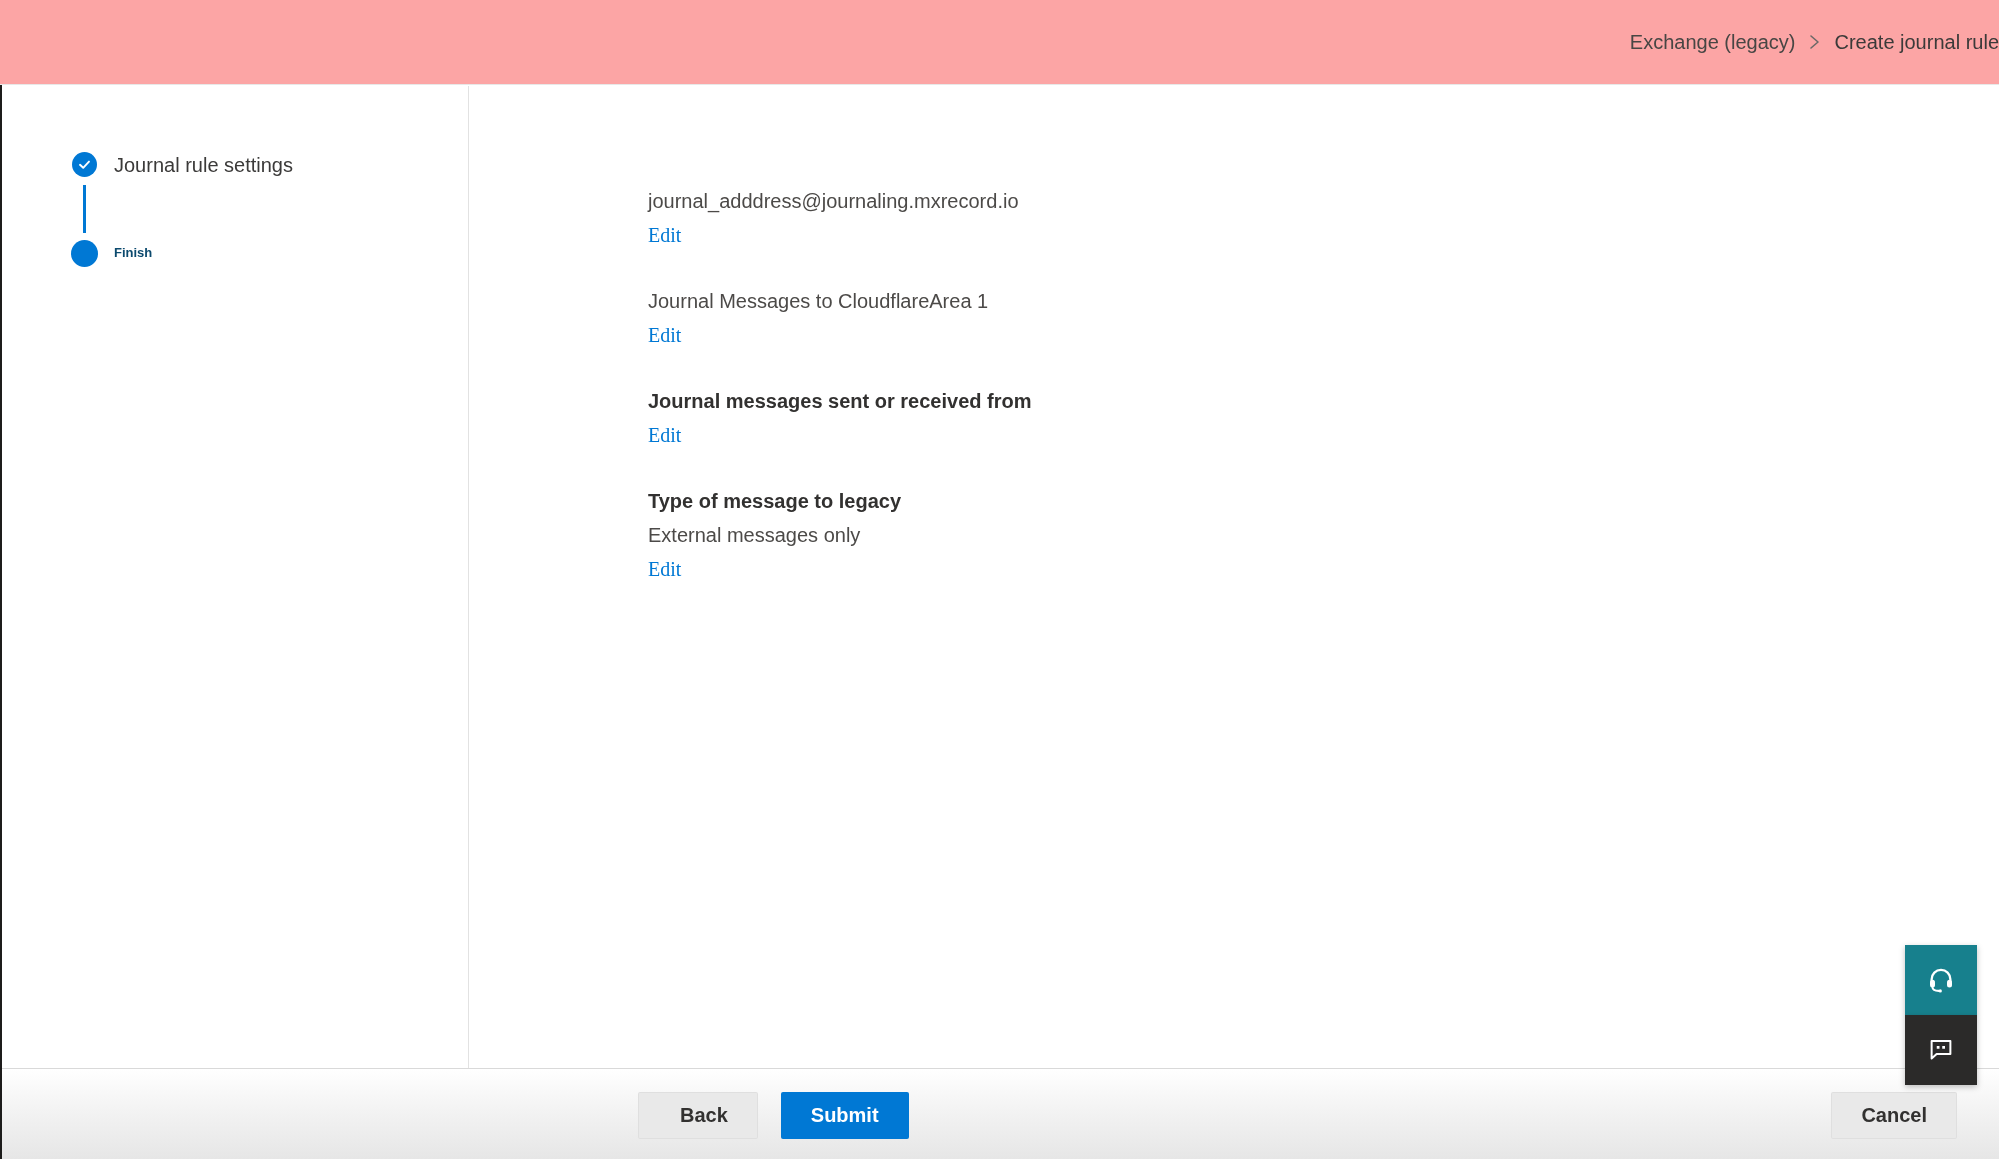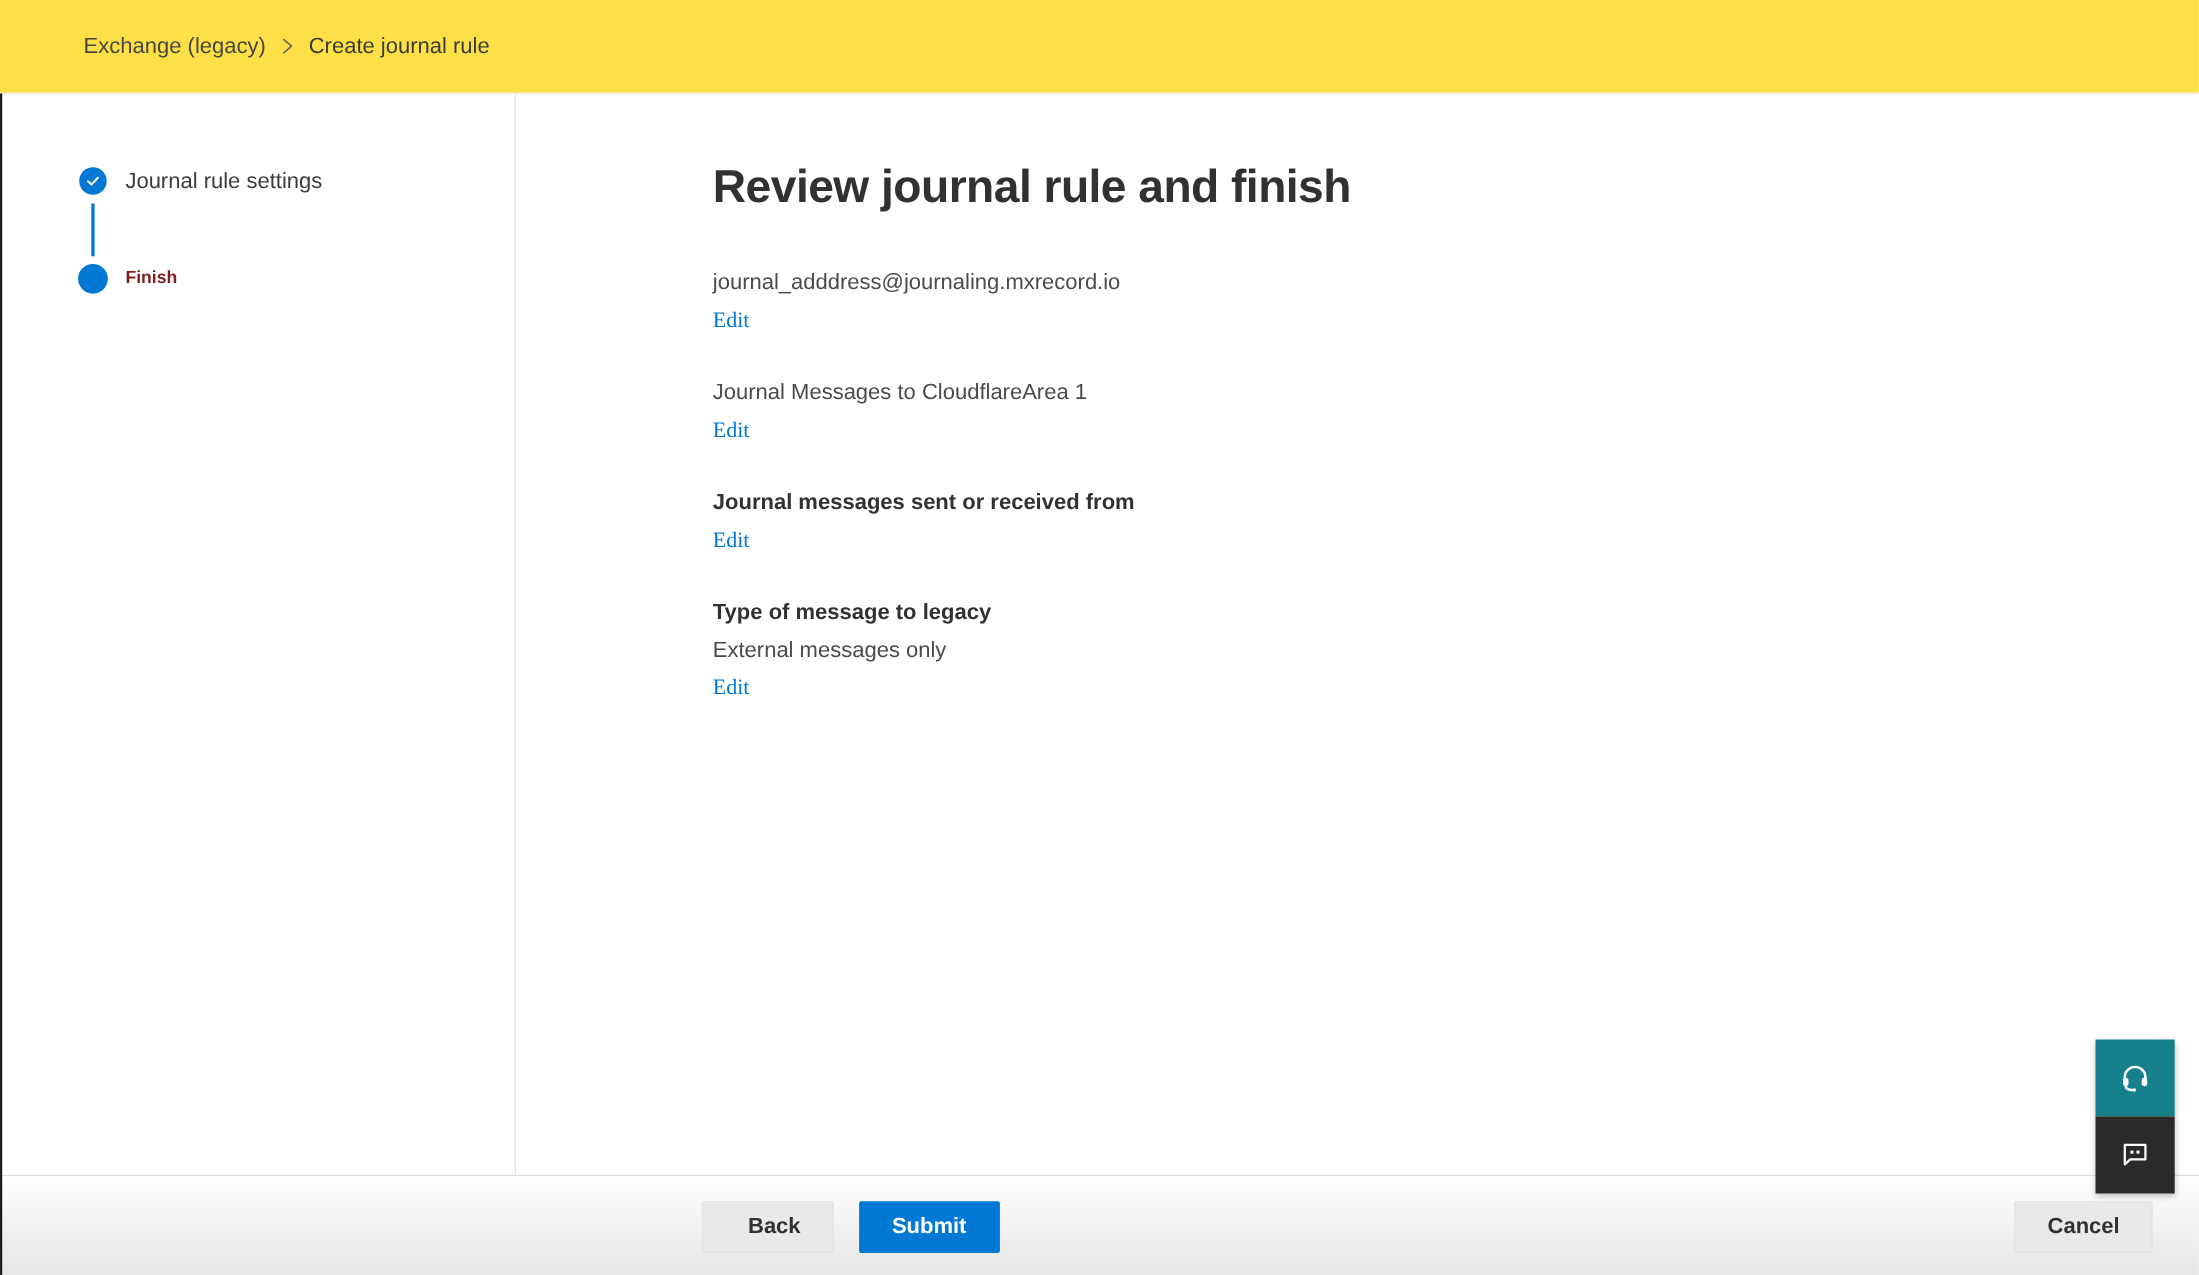--- a/index.html
+++ b/index.html
@@ -3,22 +3,22 @@
 <meta charset="utf-8">
 <style>
   * { margin:0; padding:0; box-sizing:border-box; }
   html,body { width:1999px; height:1159px; }
   body { font-family:"Liberation Sans", sans-serif; background:#ffffff; overflow:hidden; }
   .app { position:relative; width:1999px; height:1159px; background:#ffffff; overflow:hidden; }
 
   
   .header {
     position:absolute; top:0; left:0; right:0; height:85px;
-    background:#fde047; border-bottom:1px solid #e8e8e8;
-    display:flex; align-items:center; padding-left:76px;
+    background:#fca5a5; border-bottom:1px solid #e8e8e8;
+    display:flex; align-items:center; padding-left:76px;justify-content:flex-end;
   }
   .breadcrumb { display:flex; align-items:center; gap:14px; font-size:20px; }
   .crumb-link { color:#484644; cursor:pointer; }
   .crumb-current { color:#3b3a39; }
   .crumb-chevron { display:flex; align-items:center; }
 
   
   .left-strip { position:absolute; left:0; top:85px; bottom:0; width:2px; background:#1d1c1b; z-index:8; }
 
   
@@ -26,21 +26,21 @@
     position:absolute; left:0; top:86px; bottom:91px; width:469px;
     background:#ffffff; border-right:1px solid #e2e2e2;
   }
   .step-circle-done {
     position:absolute; left:72px; top:66px; width:25px; height:25px; border-radius:50%;
     background:#0078d4; display:flex; align-items:center; justify-content:center;
   }
   .step-connector { position:absolute; left:83px; top:99px; width:3px; height:48px; background:#0078d4; }
   .step-circle-current { position:absolute; left:71px; top:154px; width:27px; height:27px; border-radius:50%; background:#0078d4; }
   .step-label-1 { position:absolute; left:114px; top:62px; font-size:20px; line-height:34px; color:#3b3a39; }
-  .step-label-2 { position:absolute; left:114px; top:150px; font-size:16px; line-height:34px; color:#7f1d1d; font-weight:700; }
+  .step-label-2 { position:absolute; left:114px; top:150px; font-size:13px; line-height:34px; color:#0c4a6e; font-weight:700; }
   .step-hit { cursor:pointer; }
 
   
   .content {
     position:absolute; left:578px; top:86px; right:0; bottom:91px;
     background:#ffffff; padding-left:70px; padding-top:56px; overflow:hidden;
   }
   .page-title { font-size:42px; line-height:56px; font-weight:700; color:#323130; letter-spacing:-0.5px; }
   .sections { margin-top:42px; }
   .section { margin-bottom:32px; }
@@ -98,21 +98,20 @@
         <path d="M3 7.8 L6.2 10.8 L12 4.6" fill="none" stroke="#ffffff" stroke-width="1.9" stroke-linecap="round" stroke-linejoin="round"></path>
       </svg>
     </div>
     <div class="step-connector" style="background: rgb(0, 120, 212);"></div>
     <div class="step-circle-current step-hit" style="background: rgb(0, 120, 212);"></div>
     <div class="step-label-1 step-hit">Journal rule settings</div>
     <div class="step-label-2 step-hit">Finish</div>
   </div>
 
   <div class="content">
-    <h1 class="page-title">Review journal rule and finish</h1>
 
     <div class="sections">
 
       <div class="section">
         <div class="section-value">journal_adddress@journaling.mxrecord.io</div>
         <div class="edit-link" style="color: rgb(0, 120, 212);">Edit</div>
       </div>
 
       <div class="section">
         <div class="section-value">Journal Messages to CloudflareArea 1</div>

